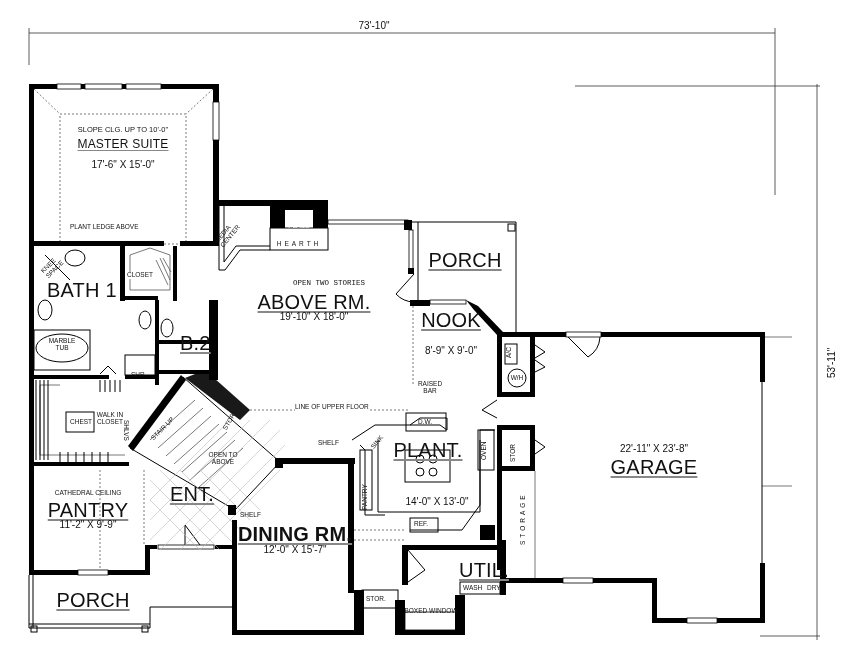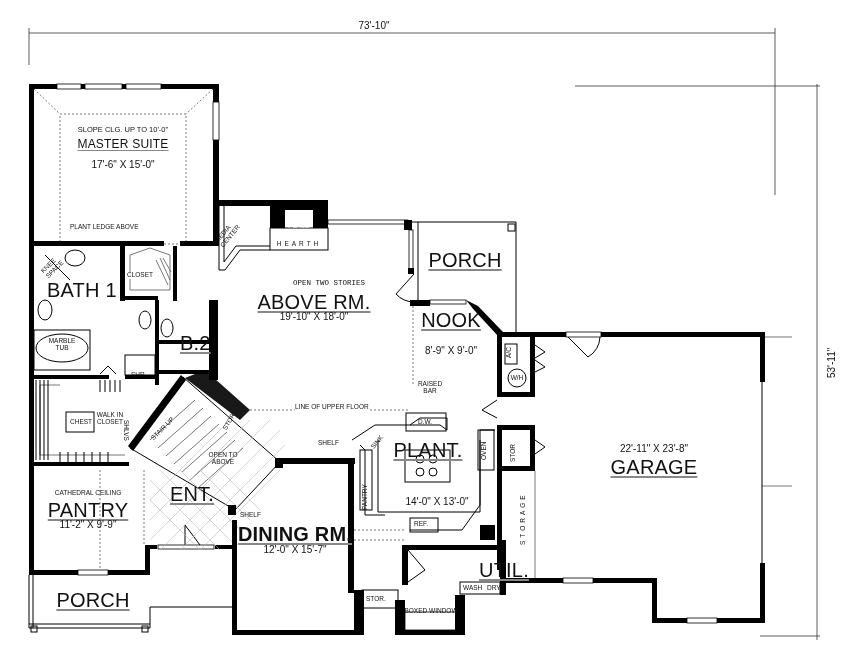--- a/index.html
+++ b/index.html
@@ -309,17 +309,17 @@
 <div class="lbl room center" style="left:88px;top:500px;">PANTRY</div>
 <div class="lbl dim center" style="left:88px;top:520px;">11'-2" X 9'-9"</div>
 
 <div class="lbl room center" style="left:93px;top:590px;">PORCH</div>
 
 <div class="lbl room center" style="left:654px;top:425px;margin-top:32px;">GARAGE</div>
 <div class="lbl dim center" style="left:654px;top:444px;">22'-11" X 23'-8"</div>
 <div class="lbl tiny" style="left:510px;top:462px;transform:rotate(-90deg);transform-origin:left top;">STOR</div>
 <div class="lbl tiny" style="left:520px;top:545px;transform:rotate(-90deg);transform-origin:left top;letter-spacing:3px;">STORAGE</div>
 
-<div class="lbl room center" style="left:504px;top:560px;">UTIL.</div>
+<div class="lbl room center" style="left:484px;top:560px;">UTIL.</div>
 <div class="lbl tiny" style="left:463px;top:585px;">WASH</div>
 <div class="lbl tiny" style="left:487px;top:585px;">DRY</div>
 <div class="lbl tiny" style="left:366px;top:596px;">STOR.</div>
 <div class="lbl tiny center" style="left:431px;top:608px;">BOXED WINDOW</div>
 
 </body></html>

